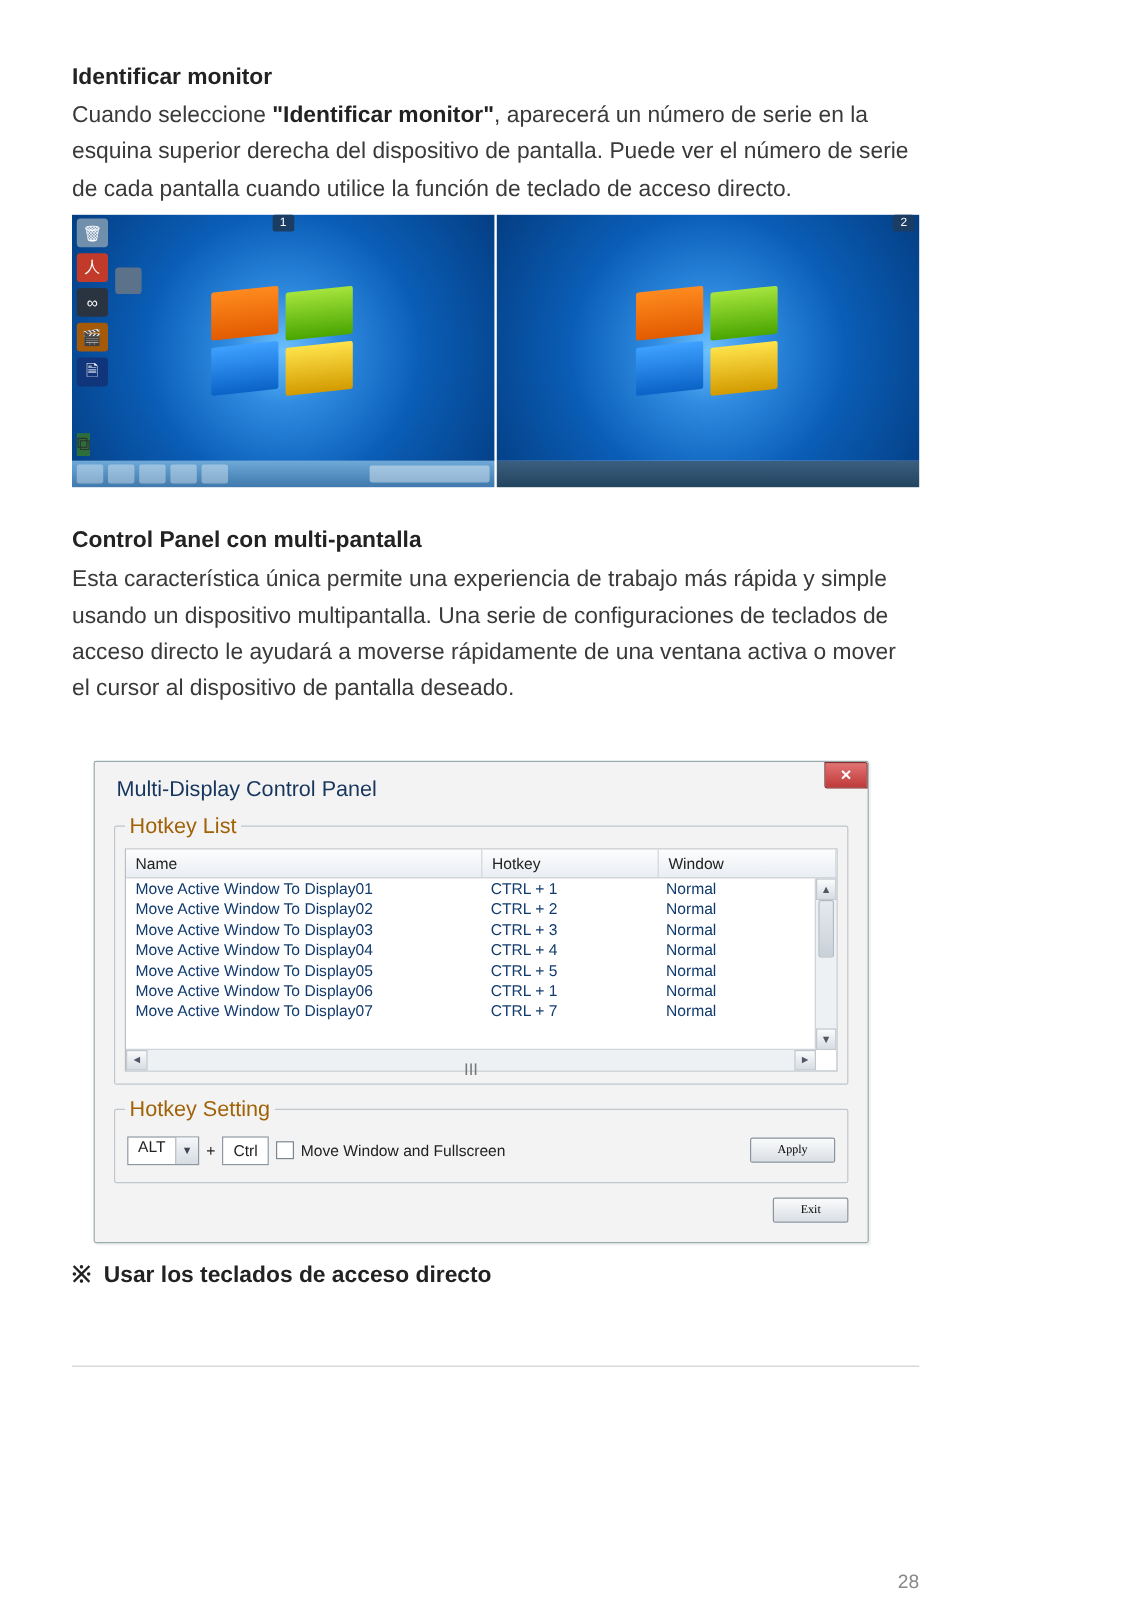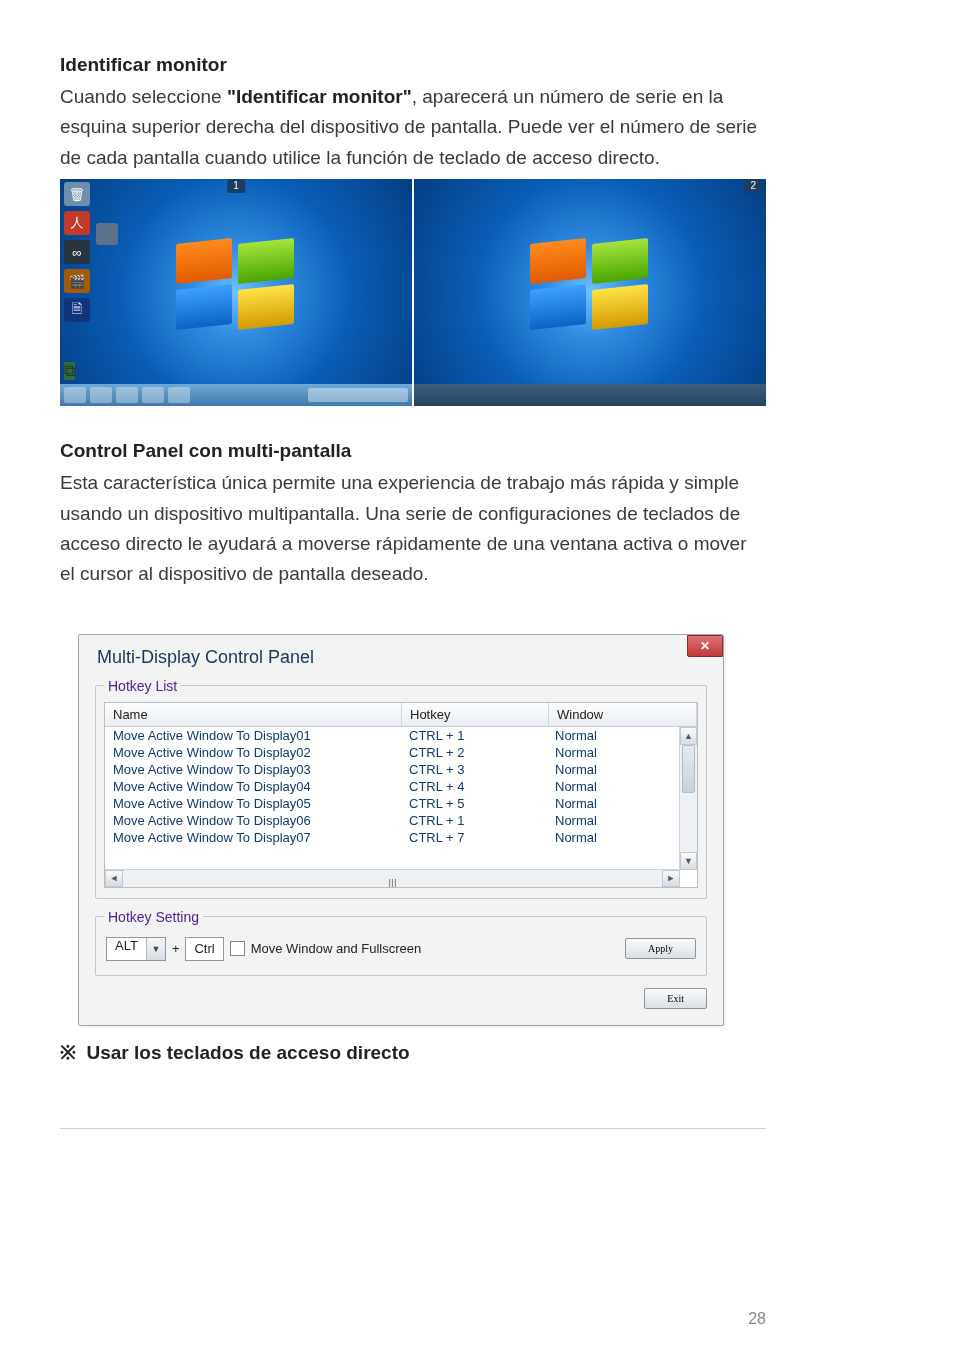--- a/index.html
+++ b/index.html
@@ -30,40 +30,40 @@
   .ic.gr{background:#2c6f3a}
   .mini{position:absolute;left:36px;top:44px;width:22px;height:22px;background:#5c728a;border-radius:3px}
   .taskbar{height:22px;background:linear-gradient(#6fa9d8,#3f79ad);display:flex;align-items:center;gap:4px;padding:0 4px}
   .tbbtn{width:22px;height:16px;background:rgba(255,255,255,.35);border-radius:2px}
   .tbcenter{margin-left:auto;width:100px;height:14px;background:rgba(255,255,255,.4);border-radius:2px}
   
   .dialog{width:612px;margin:12px 0 12px 18px;border:1px solid #9aa;border-radius:2px;background:#f3f3f3;box-shadow:2px 2px 0 rgba(0,0,0,.05);padding:12px 16px 16px 16px;position:relative}
   .dlg-title{font-family:"Segoe UI",Arial,sans-serif;font-size:18px;color:#17365d;margin:0 0 10px 2px}
   .xbtn{position:absolute;right:0;top:0;width:34px;height:20px;background:linear-gradient(#e27373,#c03a3a);border:1px solid #8a2a2a;border-radius:0 2px 0 2px;color:#fff;display:flex;align-items:center;justify-content:center;font-size:12px;font-weight:bold}
   fieldset{border:1px solid #bfc6cc;border-radius:2px;padding:8px 8px 10px 8px;margin:0 0 10px 0;background:#f3f3f3}
-  legend{font-family:"Segoe UI",Arial,sans-serif;color:#4c1d95;font-size:14px;padding:0 4px}
+  legend{font-family:"Segoe UI",Arial,sans-serif;color:#a16207;font-size:18px;padding:0 4px}
   .listwrap{position:relative;border:1px solid #b8bec4;background:#fff;height:184px}
   .listhead{display:flex;background:linear-gradient(#fdfdfd,#e9eef3);border-bottom:1px solid #c7cdd3;font-family:"Segoe UI",Arial,sans-serif;font-size:13px;color:#222}
   .listhead div{padding:4px 8px;border-right:1px solid #d0d6db}
   .col-name{width:280px}
   .col-hot{width:130px}
   .col-win{flex:1}
   .rows{height:138px;overflow:hidden;font-family:"Segoe UI",Arial,sans-serif;font-size:13px;color:#113a6d}
   .row{display:flex}
   .row div{padding:1px 8px}
   .row .c1{width:280px}
   .row .c2{width:130px}
   .row .c3{flex:1}
   .vscroll{position:absolute;right:0;top:24px;width:17px;bottom:17px;background:#eef1f4;border-left:1px solid #cfd5da}
   .vscroll .arrow{height:16px;background:linear-gradient(#fafbfc,#d7dde3);border:1px solid #c2c8ce;display:flex;align-items:center;justify-content:center;font-size:9px;color:#556}
   .vscroll .thumb{position:absolute;left:2px;right:2px;top:18px;height:46px;background:linear-gradient(#e5eaef,#c9d1d8);border:1px solid #b2bac2;border-radius:2px}
   .hscroll{position:absolute;left:0;right:17px;bottom:0;height:17px;background:#eef1f4;border-top:1px solid #cfd5da;display:flex;align-items:center}
   .hscroll .harrow{width:16px;height:15px;background:linear-gradient(#fafbfc,#d7dde3);border:1px solid #c2c8ce;font-size:9px;color:#556;display:flex;align-items:center;justify-content:center}
   .hscroll .track{flex:1;position:relative}
-  .hscroll .htext{position:absolute;left:50%;top:0;transform:translateX(-50%);font-size:10px;color:#777;font-family:Liberation Sans, sans-serif}
+  .hscroll .htext{position:absolute;left:50%;top:0;transform:translateX(-50%);font-size:14px;color:#777;font-family:Liberation Sans, sans-serif}
   .settingrow{display:flex;align-items:center;gap:6px;font-family:"Segoe UI",Arial,sans-serif;font-size:13px;color:#222;padding:4px 2px}
   .selectlike{display:inline-flex;align-items:flex-start;border:1px solid #8e98a2;background:#fff;height:22px}
   .selectlike span{padding:0 8px}
   .selectlike .dd{width:18px;height:22px;border-left:1px solid #aeb6be;background:linear-gradient(#f5f7f9,#d6dce2);display:flex;align-items:center;justify-content:center;font-size:9px;color:#445}
   .txtbox{border:1px solid #8e98a2;background:#fff;height:22px;display:inline-flex;align-items:center;padding:0 8px}
   .chk{width:13px;height:13px;border:1px solid #7c8690;background:#fff;display:inline-block}
   .btn{border:1px solid #8a949e;background:linear-gradient(#fafbfc,#dadfe4);padding:4px 22px;font-family:Liberation Serif, serif;font-size:10px;border-radius:2px}
   .btn.apply{margin-left:auto}
   .exitwrap{display:flex;justify-content:flex-end;margin-top:12px}
   

